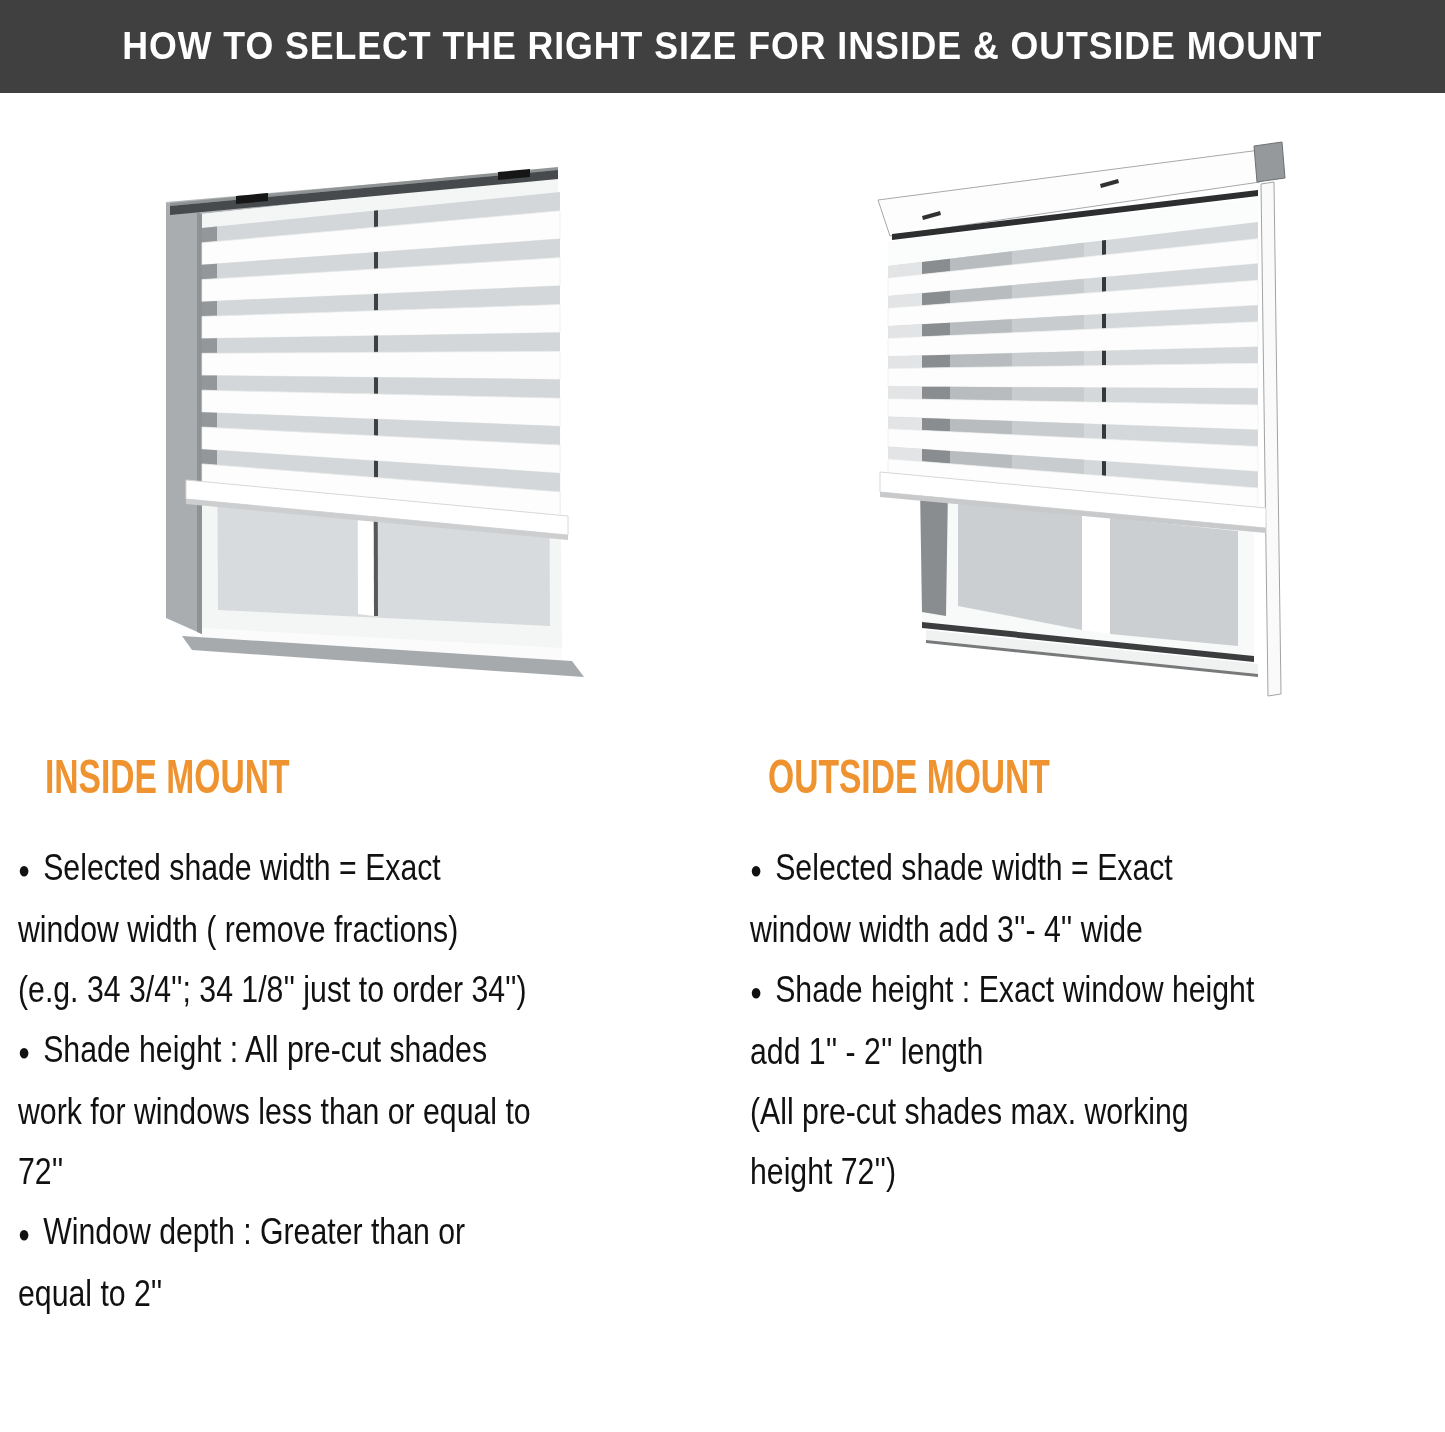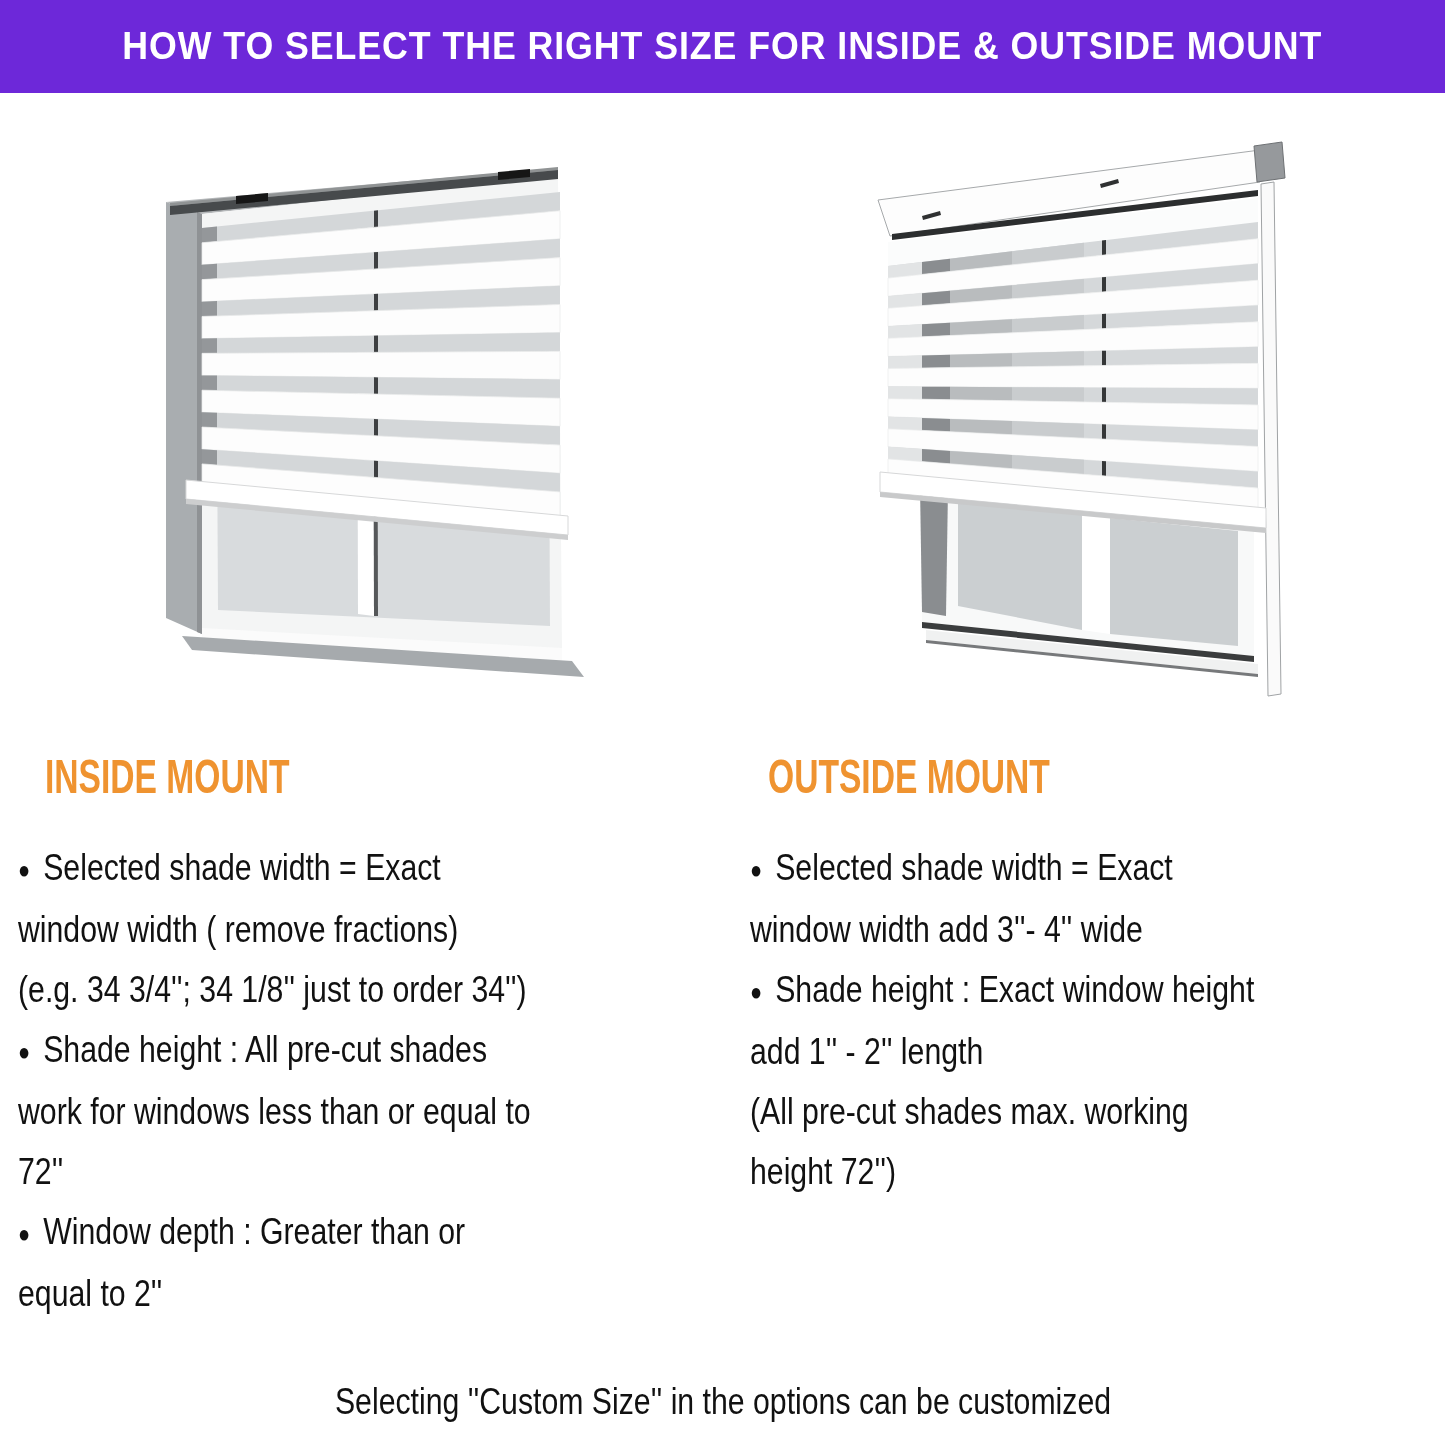--- a/index.html
+++ b/index.html
@@ -7,21 +7,21 @@
     position:relative;
     width:1445px;height:1432px;
     background:#ffffff;
     font-family:"Liberation Sans", sans-serif;
     color:#111111;
     overflow:hidden;
   }
   
   .banner{
     position:absolute;left:0;top:0;width:1445px;height:93px;
-    background:#6d28d9;
+    background:#404040;
     display:flex;align-items:center;justify-content:center;
   }
   .banner h1{
     margin:0;
     font-size:38px;font-weight:bold;color:#ffffff;
     letter-spacing:1px;white-space:nowrap;
     transform:scaleX(0.94);transform-origin:center;
   }
   
   figure{margin:0;padding:0;position:absolute;}
@@ -205,17 +205,14 @@
     </div>
   <div class="col col-right">
       <div class="line"><span class="bullet">●</span><span>Selected shade width = Exact</span></div>
       <div class="line"><span>window width add 3''- 4'' wide</span></div>
       <div class="line"><span class="bullet">●</span><span>Shade height : Exact window height</span></div>
       <div class="line"><span>add 1'' - 2'' length</span></div>
       <div class="line"><span>(All pre-cut shades max. working</span></div>
       <div class="line"><span>height 72'')</span></div>
     </div>
 
-  <footer class="footer">
-    <p>Selecting ''Custom Size'' in the options can be customized</p>
-  </footer>
 
 </div>
 
 </body></html>

